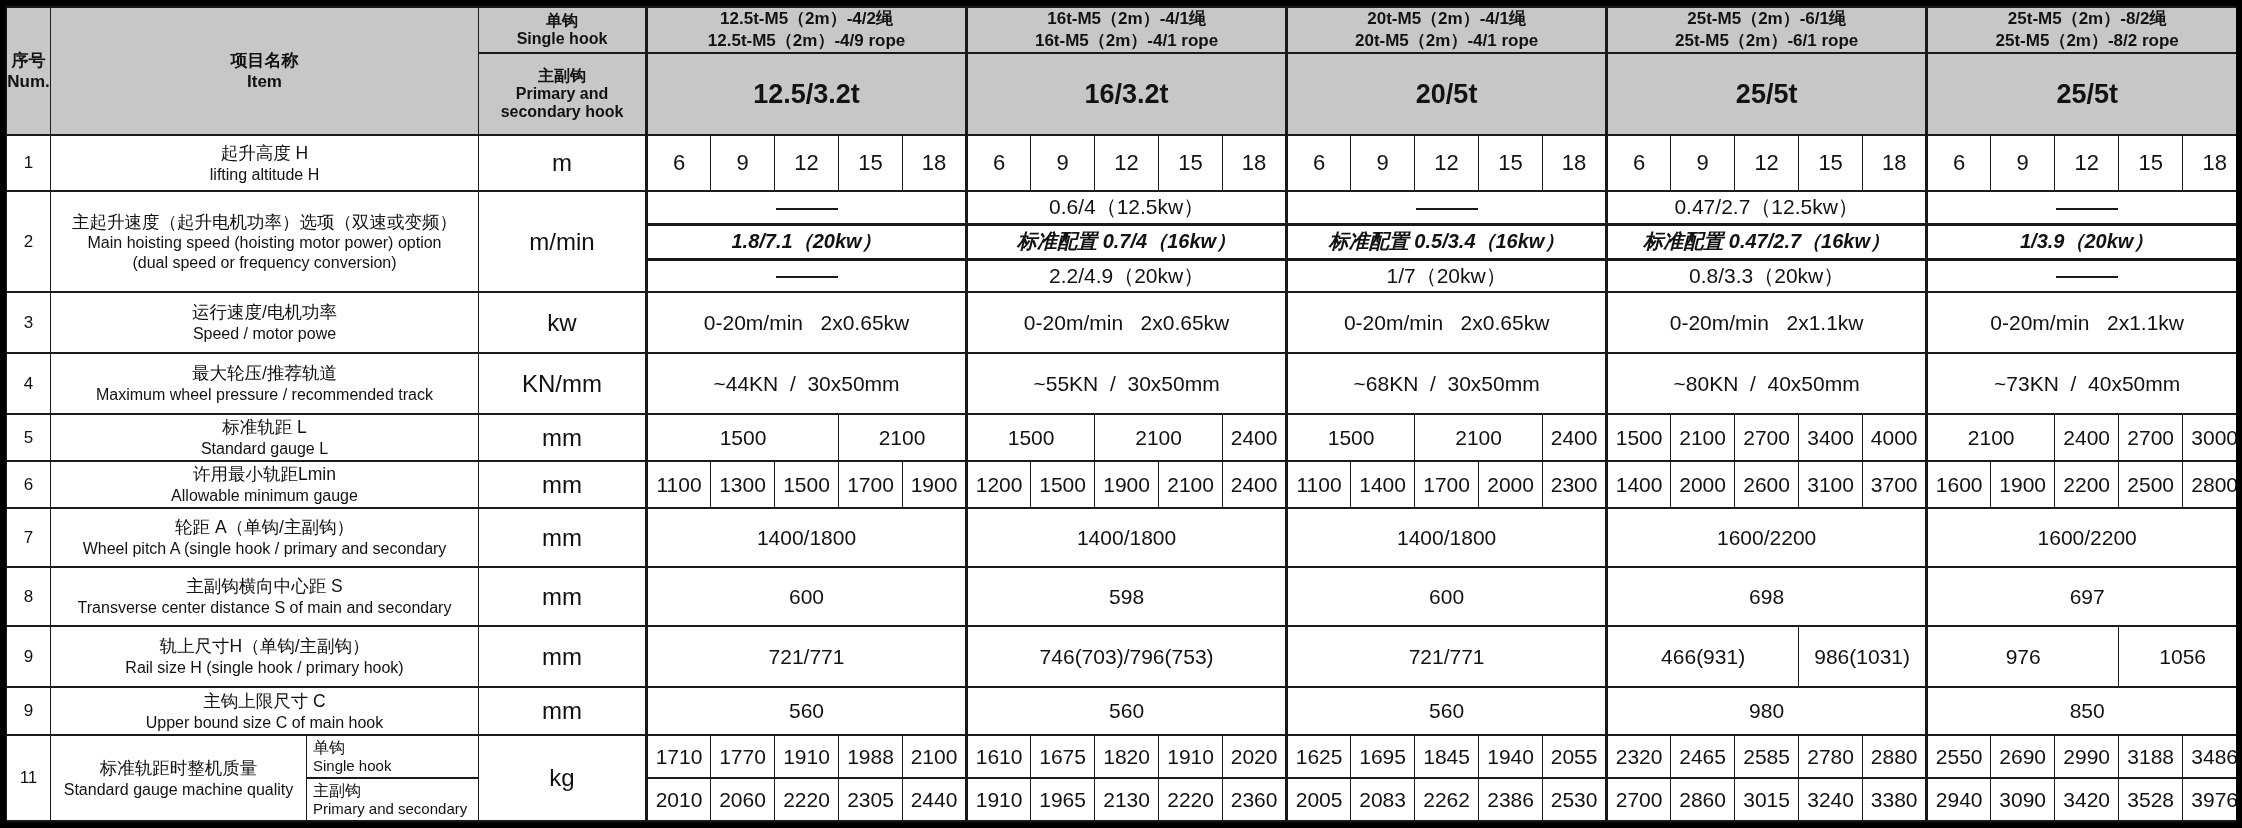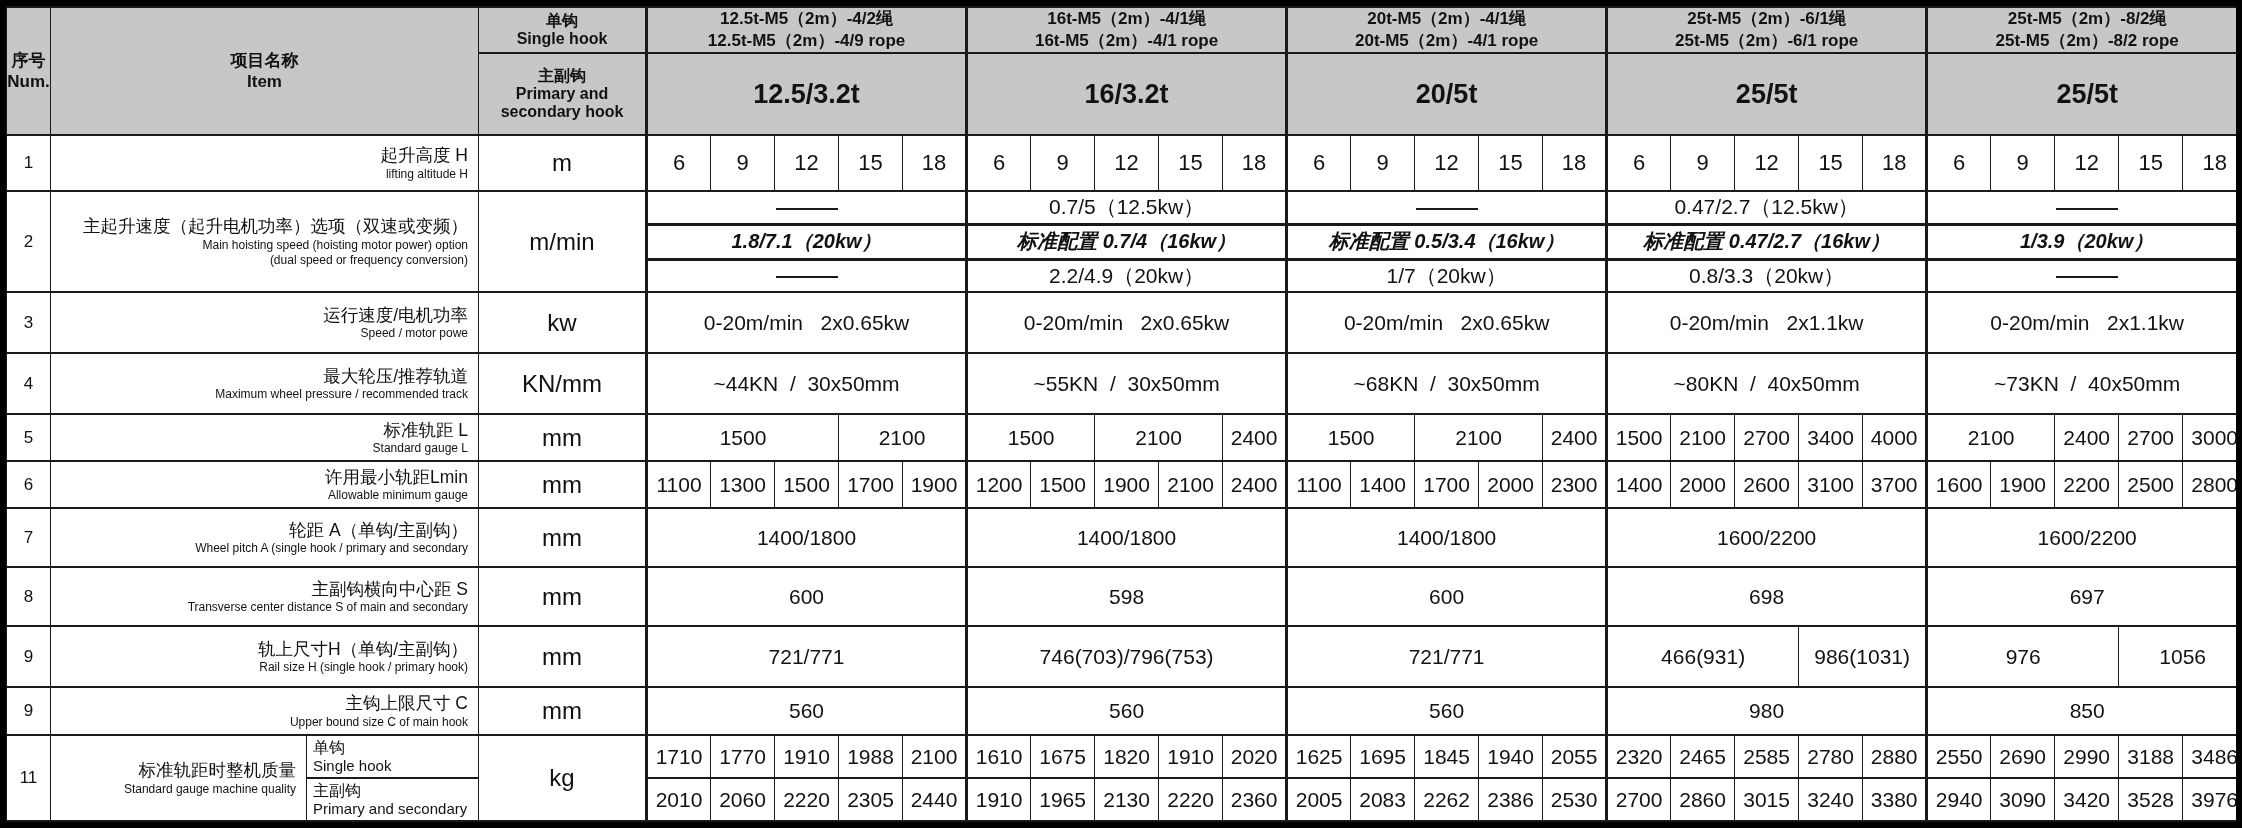--- a/index.html
+++ b/index.html
@@ -11,23 +11,23 @@
         padding:0;text-align:center;vertical-align:middle;overflow:hidden;white-space:pre}
   th.hd{background:#c7c7c7;font-weight:700}
   .model{font-size:17px;line-height:1.3}
   .cap{font-size:27px}
   .numh,.itemh{font-size:17px;white-space:pre-line;line-height:1.25}
   .hook1,.hook2{font-size:16px;white-space:pre-line;line-height:1.12}
   .unitcol{border-right:3px solid #1a1a1a}
   .gs{border-left:3px solid #1a1a1a}
   td{font-size:21px}
   .r1{font-size:22px}
-  .lbl{text-align:right;padding:2px 10px;white-space:pre-line}
+  .lbl{text-align:center;padding:2px 10px;white-space:pre-line}
   .lbl .lc{font-size:17.5px;line-height:1.25}
-  .lbl .le{font-size:12px;line-height:1.2}
+  .lbl .le{font-size:16px;line-height:1.2}
   .slbl{text-align:left;padding:1px 6px;white-space:pre-line}
   .slbl .lc{font-size:16px;line-height:1.15}
   .slbl .le{font-size:15px;line-height:1.15}
   .numcell{font-size:17px}
   .unit{font-size:24px}
   tr.cfg td{border-width:3px;font-weight:700;font-style:italic;font-size:20px}
   .cfgpre{}
   .dashline{display:inline-block;width:62px;height:2px;background:#1a1a1a;vertical-align:middle}
 </style>
 </head>
@@ -121,21 +121,21 @@
           <td class="r1">12</td>
           <td class="r1">15</td>
           <td class="r1">18</td>
         </tr>
         <tr style="height: 33px;">
           <td rowspan="3" class="numcell">2</td>
           <td colspan="2" rowspan="3" class="lbl"><div class="lc">主起升速度（起升电机功率）选项（双速或变频）</div><div class="le">Main hoisting speed (hoisting motor power) option
 (dual speed or frequency conversion)</div></td>
           <td rowspan="3" class="unit unitcol">m/min</td>
           <td colspan="5"><span class="dashline"></span></td>
-          <td colspan="5" class="gs">0.7/5（12.5kw）</td>
+          <td colspan="5" class="gs">0.6/4（12.5kw）</td>
           <td colspan="5" class="gs"><span class="dashline"></span></td>
           <td colspan="5" class="gs">0.47/2.7（12.5kw）</td>
           <td colspan="5" class="gs"><span class="dashline"></span></td>
         </tr>
         <tr class="cfg" style="height: 35px;">
           <td colspan="5">1.8/7.1（20kw）</td>
           <td colspan="5" class="gs"><span class="cfgpre">标准配置</span> 0.7/4（16kw）</td>
           <td colspan="5" class="gs"><span class="cfgpre">标准配置</span> 0.5/3.4（16kw）</td>
           <td colspan="5" class="gs"><span class="cfgpre">标准配置</span> 0.47/2.7（16kw）</td>
           <td colspan="5" class="gs">1/3.9（20kw）</td>

